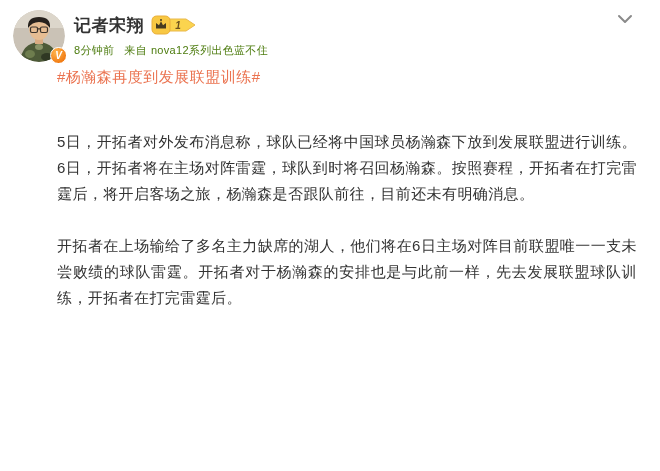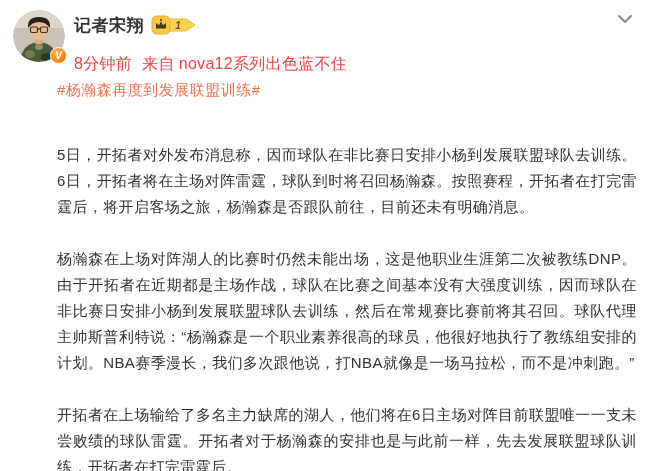--- a/index.html
+++ b/index.html
@@ -66,23 +66,23 @@
     letter-spacing: 0.5px;
     cursor: pointer;
   }
   .vip-badge {
     margin-left: 7px;
     display: inline-flex;
     align-items: center;
     cursor: pointer;
   }
   .meta-row {
-    margin-top: 18px;
-    font-size: 16px;
-    color: #ef4444;
+    margin-top: 7px;
+    font-size: 11px;
+    color: #4d7c0f;
     letter-spacing: 0.3px;
   }
   .meta-row .source-prefix { margin-left: 10px; }
   .meta-row .source-link { margin-left: 4px; cursor: pointer; }
   .chevron {
     position: absolute;
     top: 12px;
     right: 26px;
     width: 18px;
     height: 14px;
@@ -163,18 +163,17 @@
 
     <div class="chevron">
       <svg width="18" height="14" viewBox="0 0 18 14">
         <polyline points="3,4 9,10 15,4" fill="none" stroke="#8a8a8a" stroke-width="2" stroke-linecap="round" stroke-linejoin="round"></polyline>
       </svg>
     </div>
   </div>
 
   <div class="post-body">
     <a class="hashtag">#杨瀚森再度到发展联盟训练#</a>
-    <p>5日，开拓者对外发布消息称，因而球队在非比赛日安排小杨到发展联盟球队去训练。6日，开拓者将在主场对阵雷霆，球队到时将召回杨瀚森。按照赛程，开拓者在打完雷霆后，将开启客场之旅，杨瀚森是否跟队前往，目前还未有明确消息。</p>
-    <p>杨瀚森在上场对阵湖人的比赛时仍然未能出场，这是他职业生涯第二次被教练DNP。由于开拓者在近期都是主场作战，球队在比赛之间基本没有大强度训练，因而球队在非比赛日安排小杨到发展联盟球队去训练，然后在常规赛比赛前将其召回。球队代理主帅斯普利特说：“杨瀚森是一个职业素养很高的球员，他很好地执行了教练组安排的计划。NBA赛季漫长，我们多次跟他说，打NBA就像是一场马拉松，而不是冲刺跑。”</p>
+    <p>5日，开拓者对外发布消息称，球队已经将中国球员杨瀚森下放到发展联盟进行训练。6日，开拓者将在主场对阵雷霆，球队到时将召回杨瀚森。按照赛程，开拓者在打完雷霆后，将开启客场之旅，杨瀚森是否跟队前往，目前还未有明确消息。</p>
     <p>开拓者在上场输给了多名主力缺席的湖人，他们将在6日主场对阵目前联盟唯一一支未尝败绩的球队雷霆。开拓者对于杨瀚森的安排也是与此前一样，先去发展联盟球队训练，开拓者在打完雷霆后。</p>
   </div>
 
 </div>
 
 </body></html>

